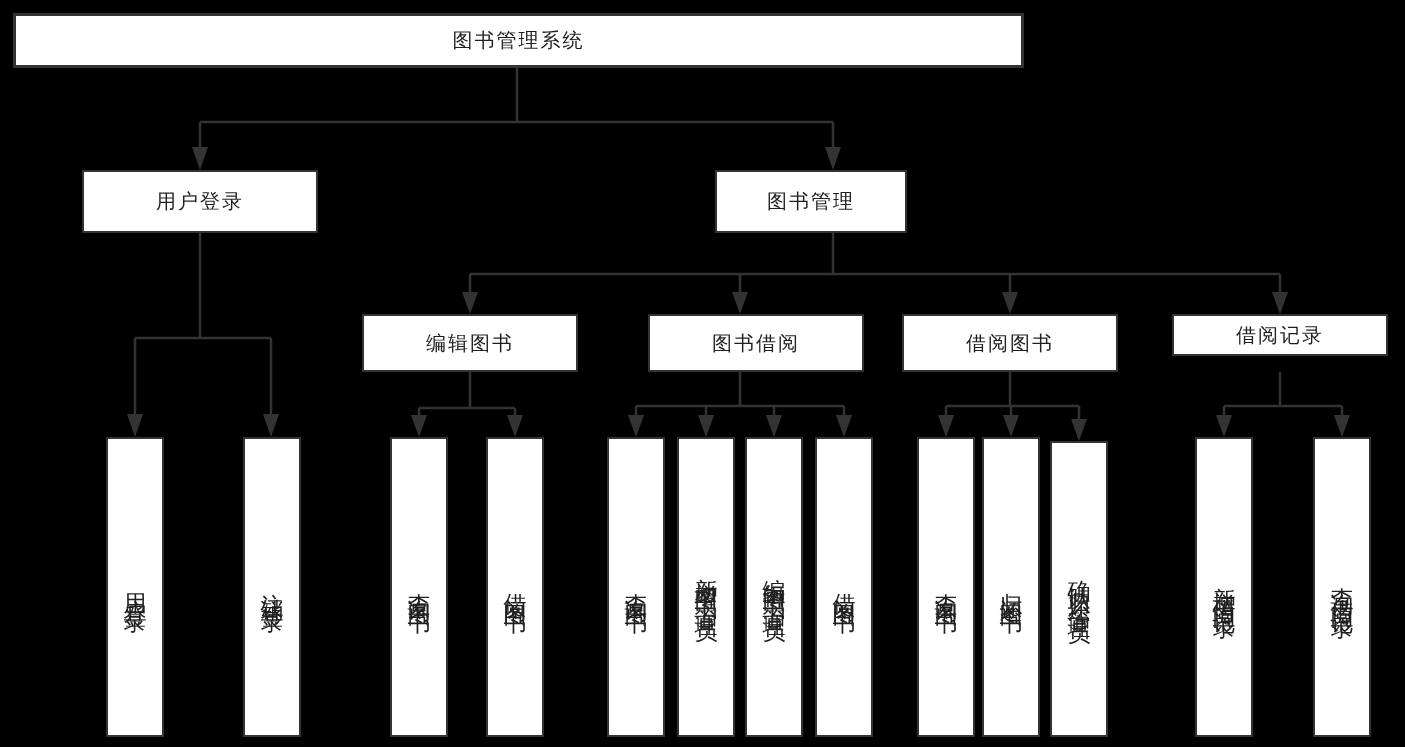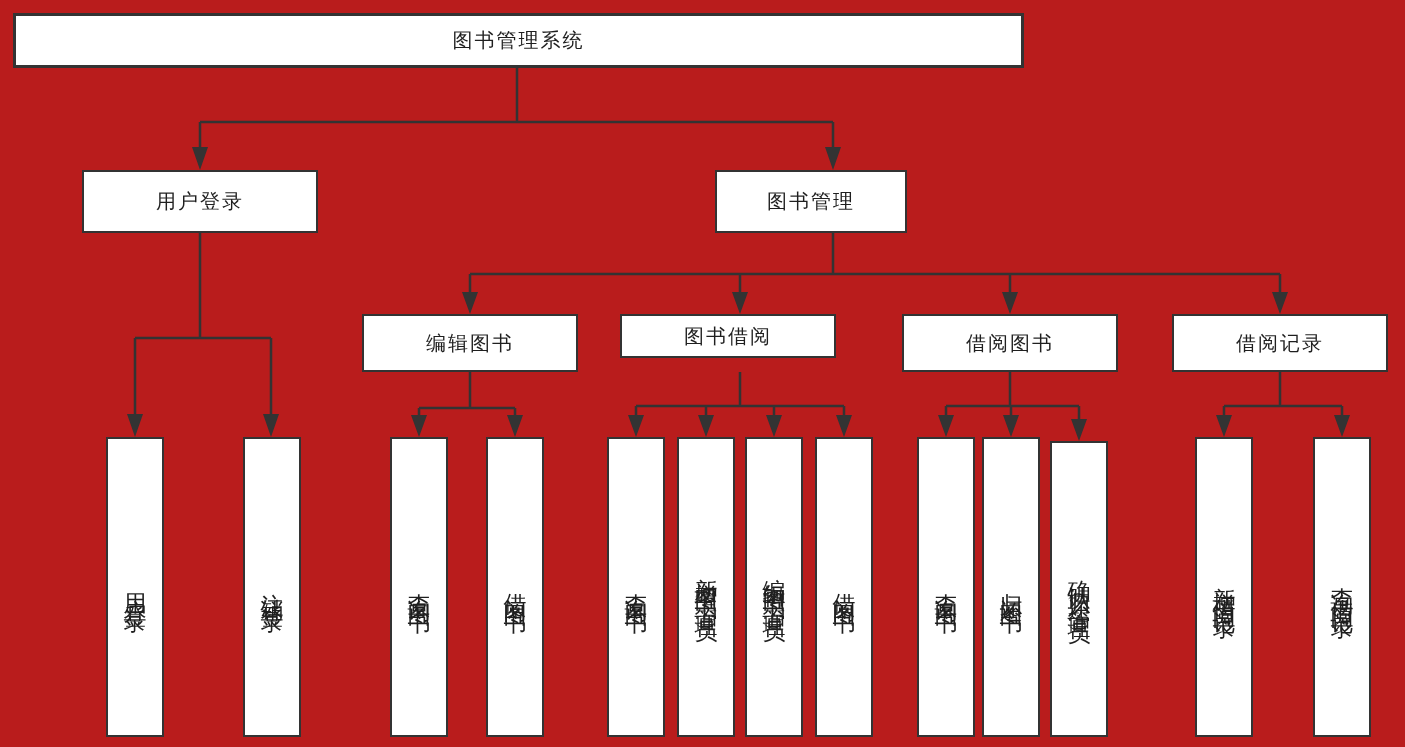--- a/index.html
+++ b/index.html
@@ -1,19 +1,19 @@
 <!DOCTYPE html>
 <html><head>
 <meta charset="utf-8">
 <style>
   html,body{margin:0;padding:0;background:#ffffff;}
   #canvas{
     position:relative;
     width:1405px;height:747px;
-    background:#b91c1c;
+    background:#000000;
     overflow:hidden;
     font-family:"Liberation Sans","DejaVu Sans",sans-serif;
     color:#1f1f1f;
   }
   #connectors{position:absolute;left:0;top:0;z-index:0;}
   .node{
     position:absolute;
     box-sizing:border-box;
     background:#ffffff;
     border:2.5px solid #333333;
@@ -95,27 +95,27 @@
   <div class="node h" style="left:82px;top:170px;width:236px;height:63px">
     <span class="label">用户登录</span>
   </div>
   <div class="node h" style="left:715px;top:170px;width:192px;height:63px">
     <span class="label">图书管理</span>
   </div>
 
   <div class="node h" style="left:362px;top:314px;width:216px;height:58px">
     <span class="label">编辑图书</span>
   </div>
-  <div class="node h" style="left:620px;top:314px;width:216px;height:44px">
+  <div class="node h" style="left:648px;top:314px;width:216px;height:58px">
     <span class="label">图书借阅</span>
   </div>
   <div class="node h" style="left:902px;top:314px;width:216px;height:58px">
     <span class="label">借阅图书</span>
   </div>
-  <div class="node h" style="left:1172px;top:314px;width:216px;height:58px">
+  <div class="node h" style="left:1172px;top:314px;width:216px;height:42px">
     <span class="label">借阅记录</span>
   </div>
 
   <div class="node v" style="left:106px;top:437px">
     <span class="vtext">用户登录</span>
   </div>
   <div class="node v" style="left:243px;top:437px">
     <span class="vtext">注销登录</span>
   </div>
 

